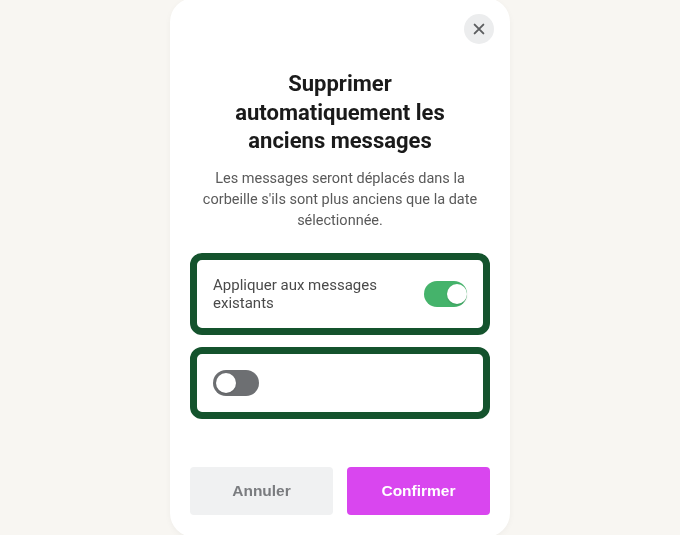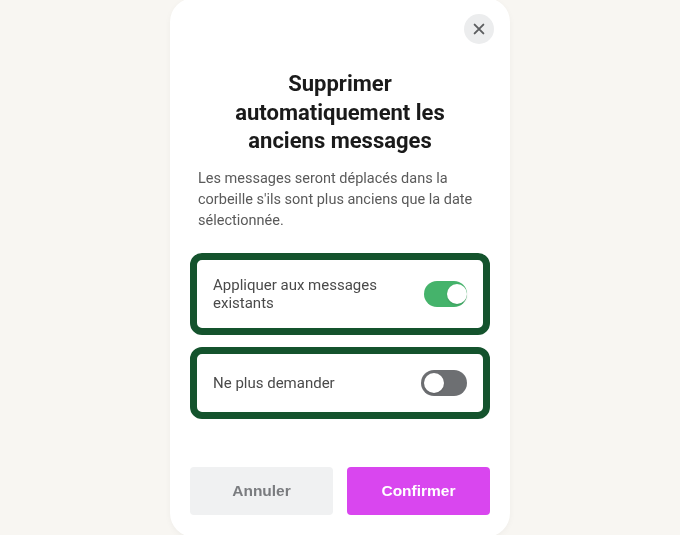--- a/index.html
+++ b/index.html
@@ -39,21 +39,21 @@
       margin-top: 52px;
       text-align: center;
       font-size: 22px;
       font-weight: 700;
       color: #1a1a1a;
       line-height: 1.3;
       padding: 0 20px;
     }
     .subtitle {
       margin-top: 12px;
-      text-align: left;
+      text-align: center;
       font-size: 14.5px;
       color: #5a5a5a;
       line-height: 1.45;
       padding: 0 8px;
     }
     .options {
       margin-top: 22px;
       display: flex;
       flex-direction: column;
       gap: 12px;
@@ -134,21 +134,20 @@
   <div class="options">
 
     <div class="option-row">
       <span class="option-label">Appliquer aux messages existants</span>
       <button class="toggle on">
         <span class="knob"></span>
       </button>
     </div>
 
     <div class="option-row">
-      <span class="option-label">Ne plus demander</span>
       <button class="toggle off">
         <span class="knob"></span>
       </button>
     </div>
 
   </div>
 
   <div class="actions">
     <button class="btn btn-cancel">Annuler</button>
     <button class="btn btn-confirm">Confirmer</button>

